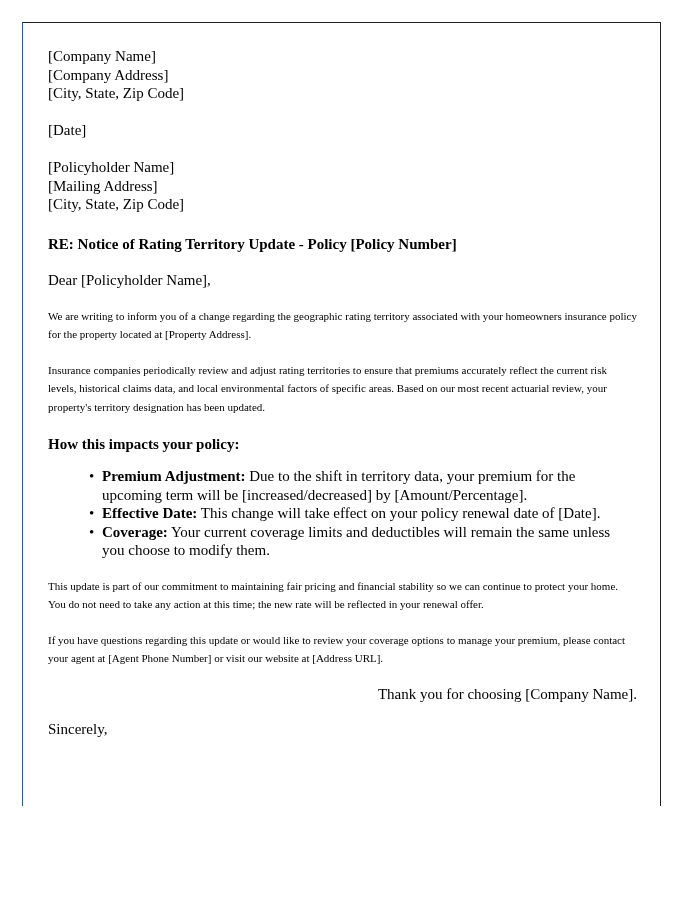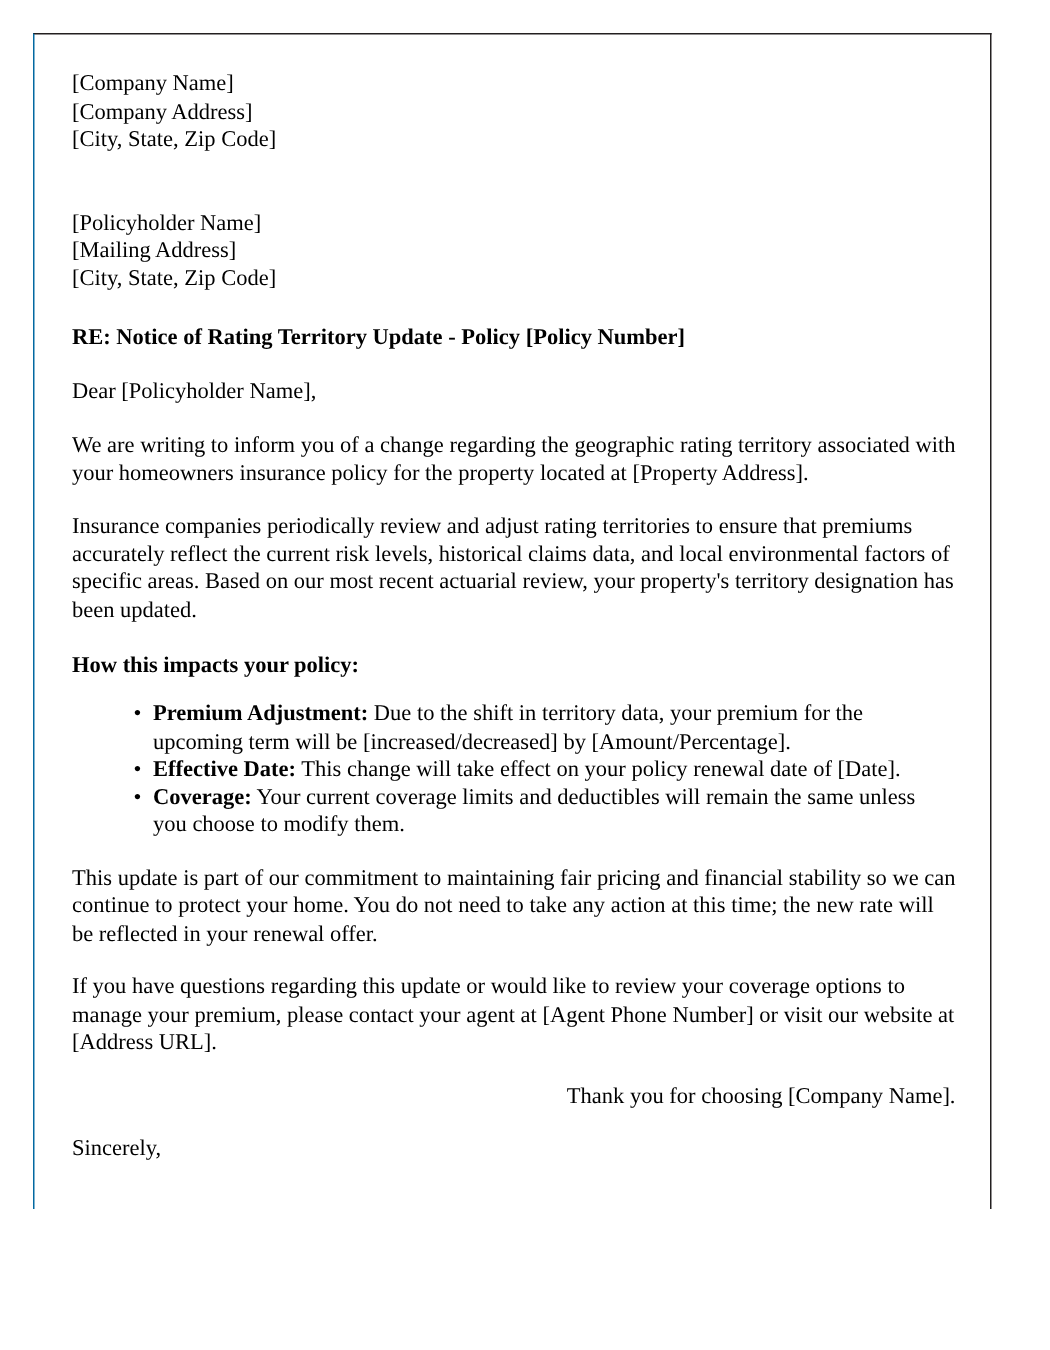--- a/index.html
+++ b/index.html
@@ -56,21 +56,21 @@
     margin-top: 21px;
   }
 
   .salutation {
     font-size: 15px;
     line-height: 19px;
     margin-top: 17px;
   }
 
   p.para {
-    font-size: 15px;
+    font-size: 11px;
     line-height: 18.5px;
     margin: 17px 0 0 0;
     text-align: left;
   }
 
   .subhead {
     font-weight: bold;
     font-size: 15px;
     line-height: 19px;
     margin-top: 19px;
@@ -117,20 +117,23 @@
   <div class="page-body">
 
     <div class="addr-block">
       <div class="addr-line">[Company Name]</div>
       <div class="addr-line">[Company Address]</div>
       <div class="addr-line">[City, State, Zip Code]</div>
     </div>
 
     <div class="block-gap-date"></div>
 
+    <div class="addr-block">
+      <div class="addr-line">[Date]</div>
+    </div>
 
     <div class="block-gap-recip"></div>
 
     <div class="addr-block">
       <div class="addr-line">[Policyholder Name]</div>
       <div class="addr-line">[Mailing Address]</div>
       <div class="addr-line">[City, State, Zip Code]</div>
     </div>
 
     <div class="re-line">RE: Notice of Rating Territory Update - Policy [Policy Number]</div>

